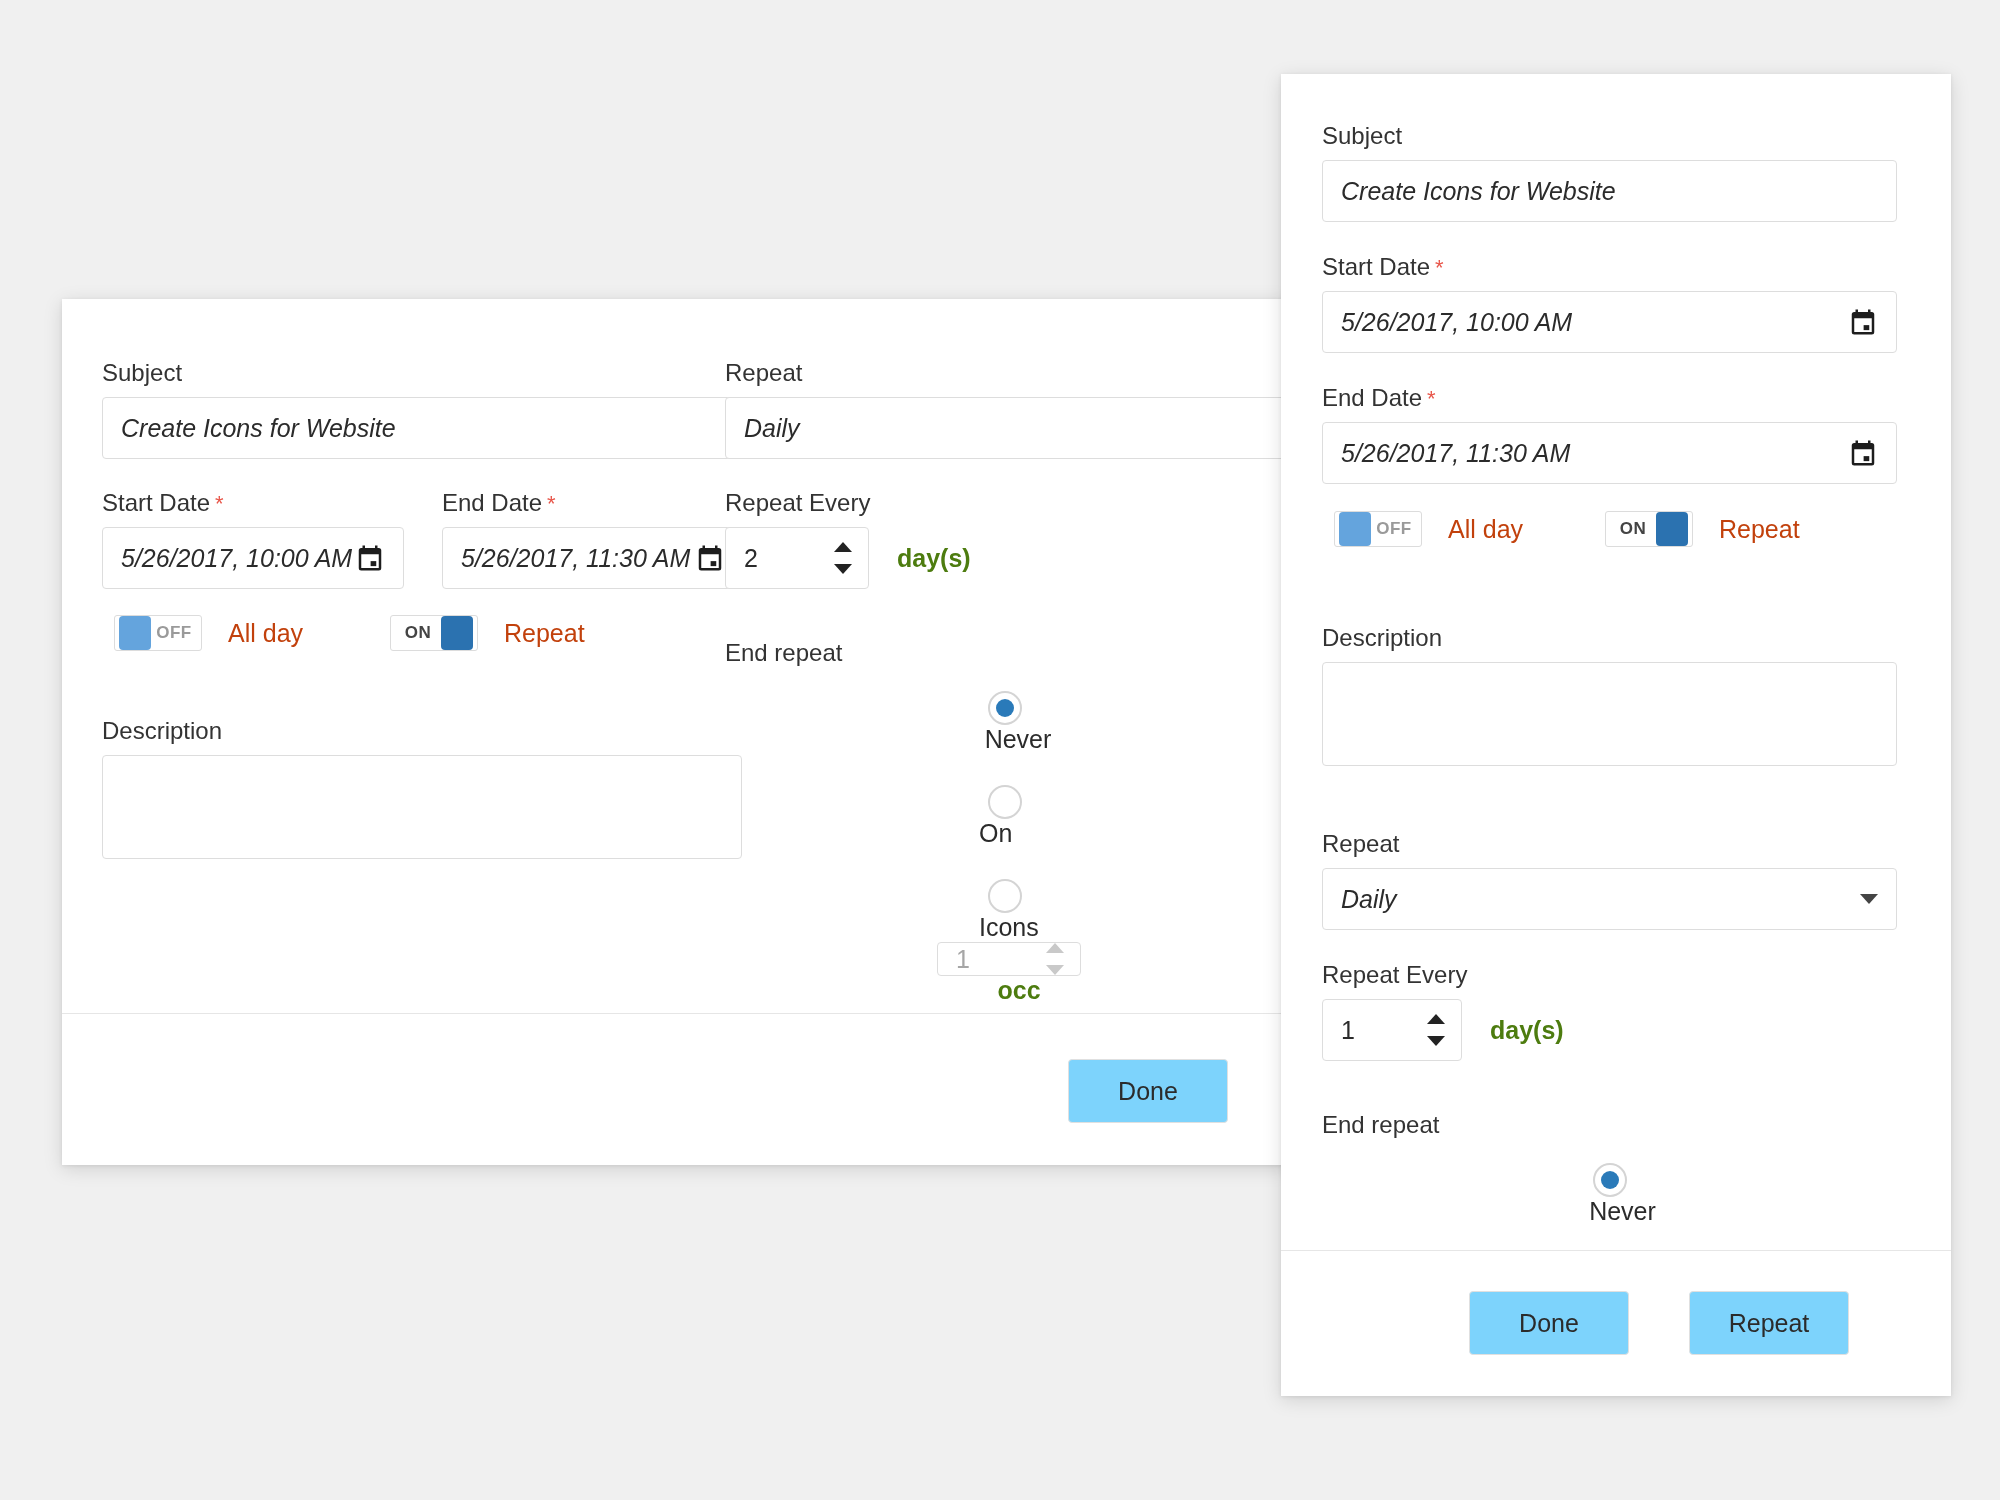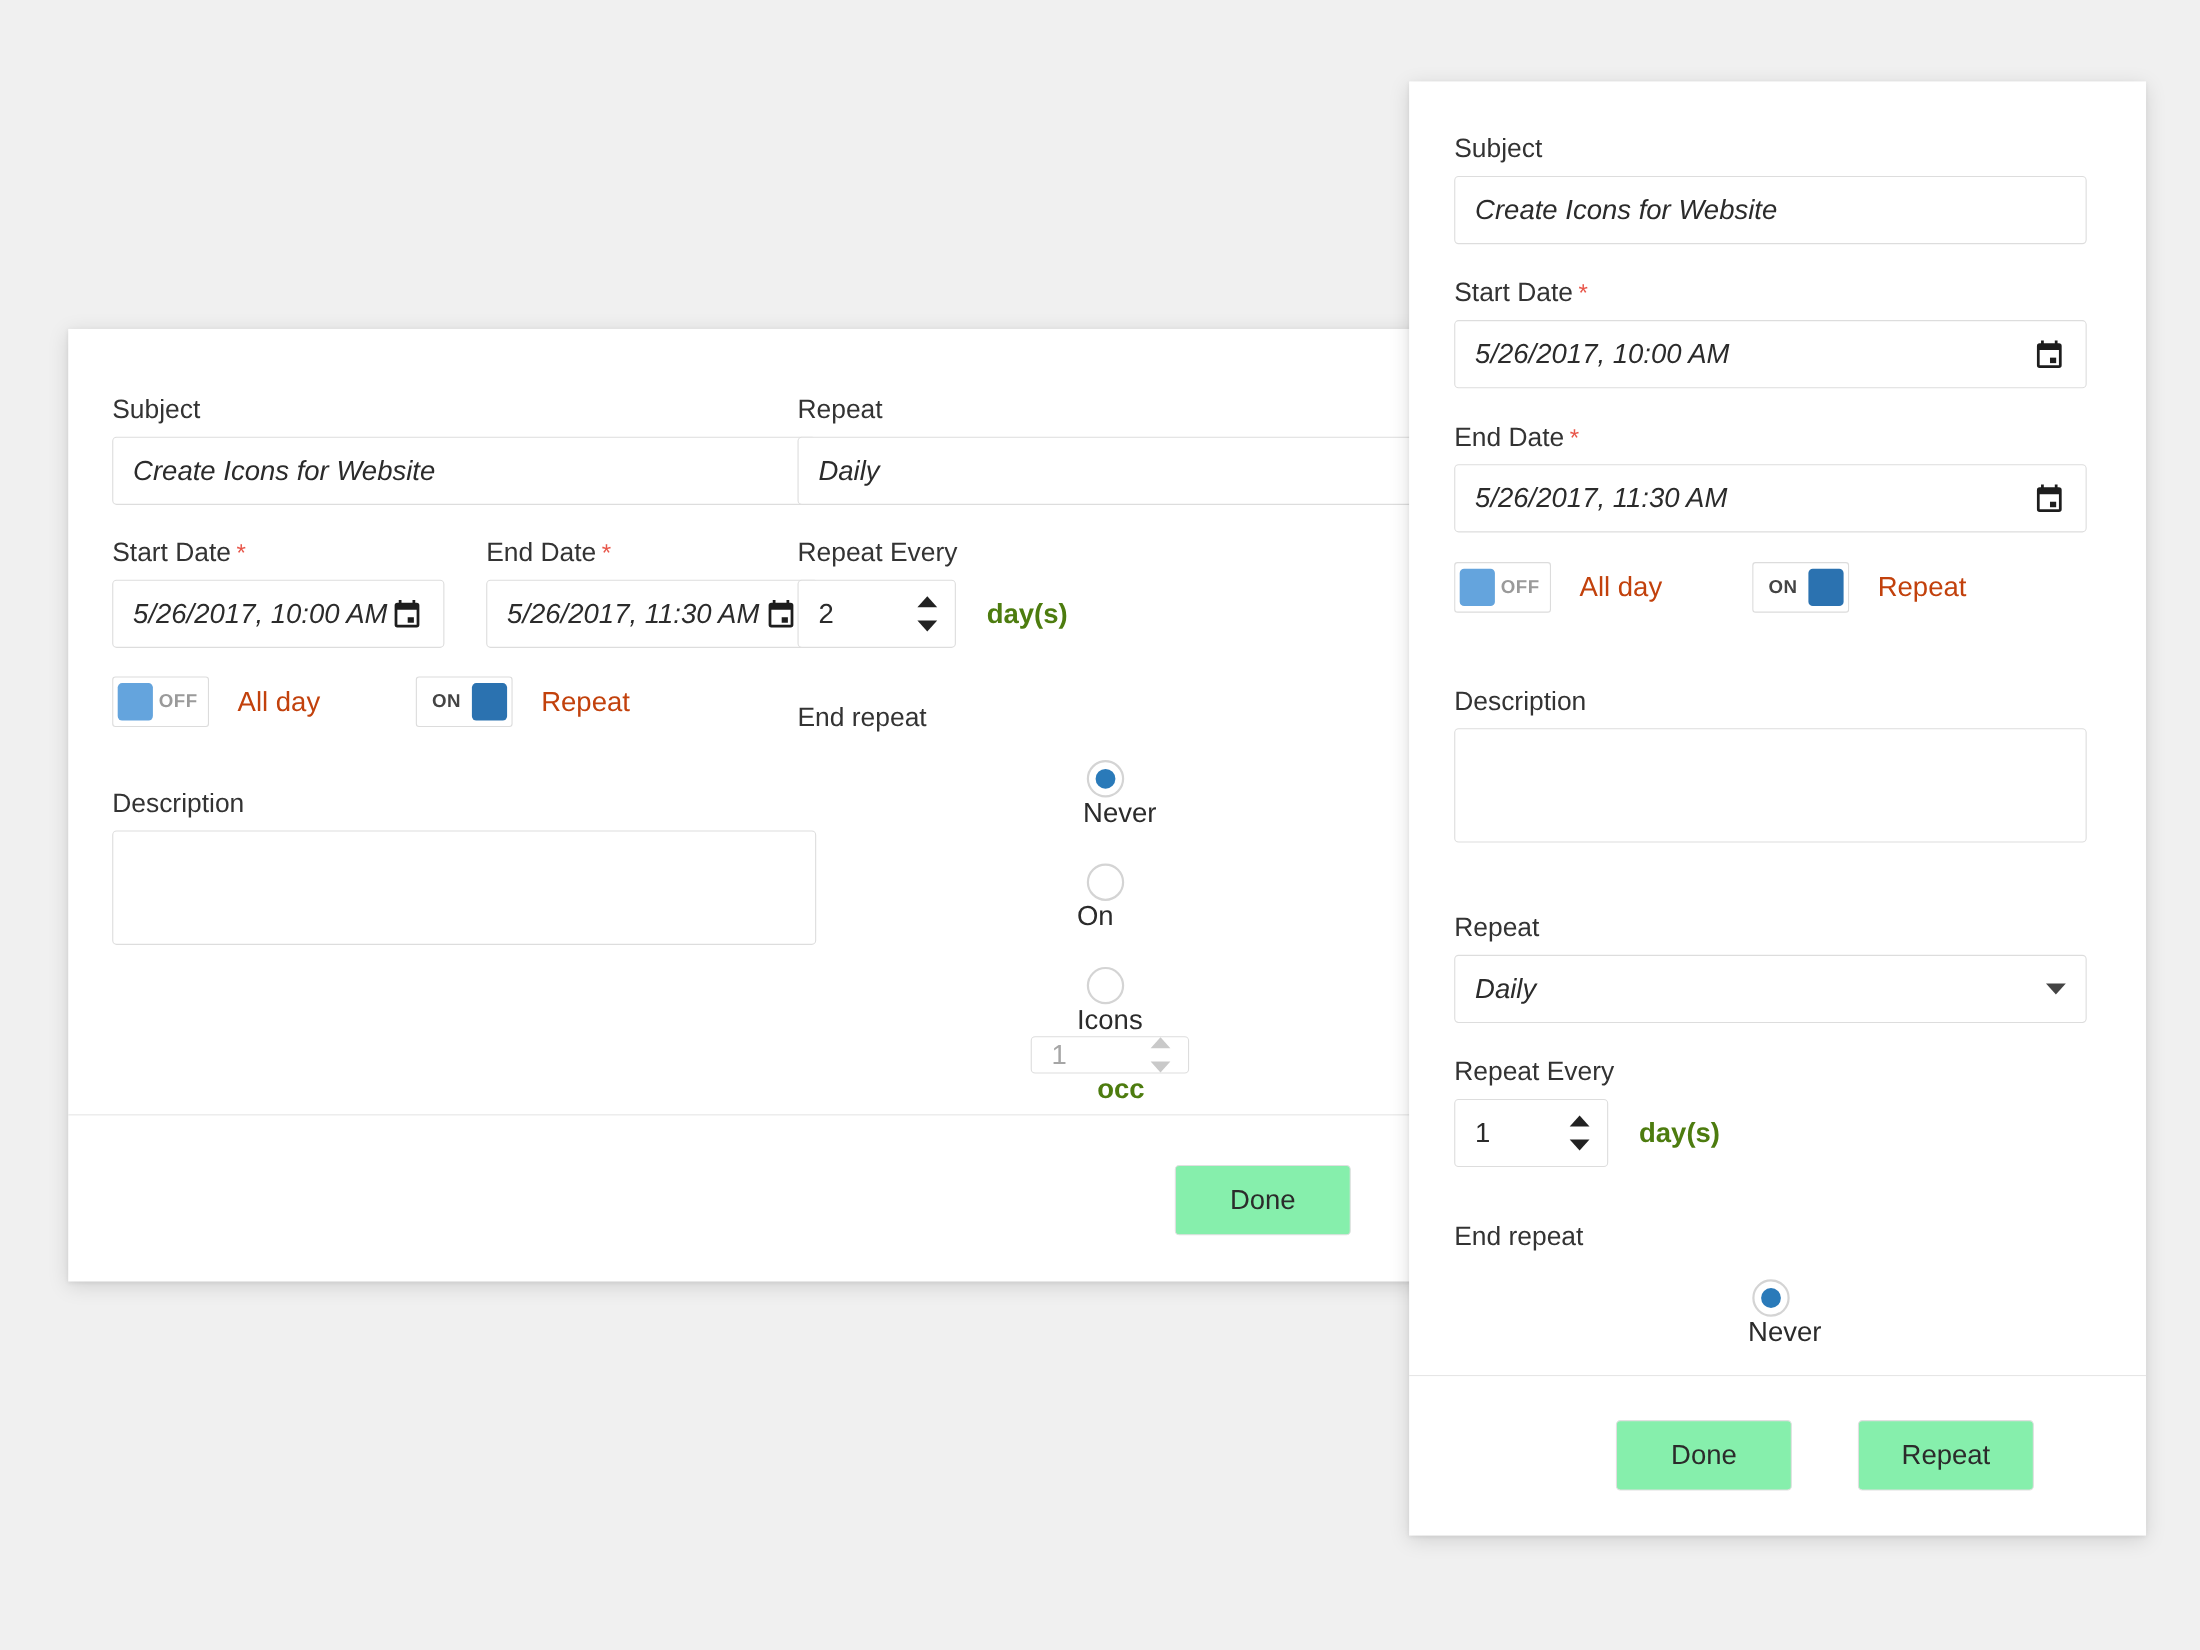--- a/index.html
+++ b/index.html
@@ -108,26 +108,27 @@
   .spinner.ph .arr-dn { border-top-color: #c9c9c9; }
 
   .unit { font-size: 25px; color: #4d7c0f; white-space: nowrap; font-weight: bold; }
 
   
   .toggle-row { display: flex; align-items: center; }
   .switch {
     border: 1px solid #dcdcdc;
     border-radius: 3px;
     background: #fff;
-    height: 46px;
+    height: 36px;
     width: 88px;
     display: flex;
     align-items: center;
     padding: 4px;
     position: relative;
+    margin-left: 12px;
   }
   .switch .thumb {
     width: 32px; height: 34px;
     border-radius: 4px;
   }
   .switch .state {
     font-size: 17px;
     letter-spacing: 0.5px;
     font-weight: 600;
     flex: 1 1 auto;
@@ -163,21 +164,21 @@
     font-size: 25px;
     color: #2b2b2b;
     margin-left: 26px;
     white-space: nowrap;
   }
 
   
   .btn {
     border: 1px solid #e0e0e0;
     border-radius: 4px;
-    background: #86efac;
+    background: #7dd3fc;
     font-size: 25px;
     color: #2b2b2b;
     display: flex;
     align-items: center;
     justify-content: center;
     font-family: "Liberation Sans", sans-serif;
   }
 
   
   #dialog-back .col-left { position: absolute; left: 40px; top: 0; width: 640px; }

